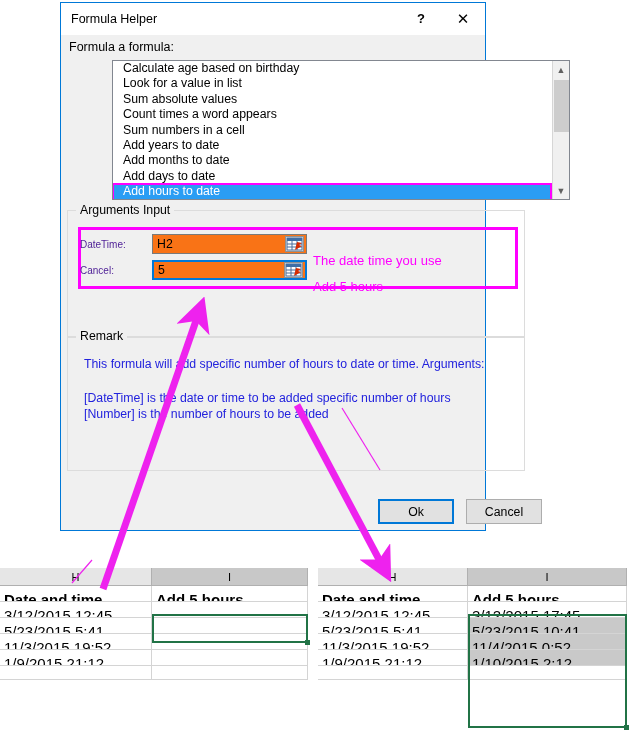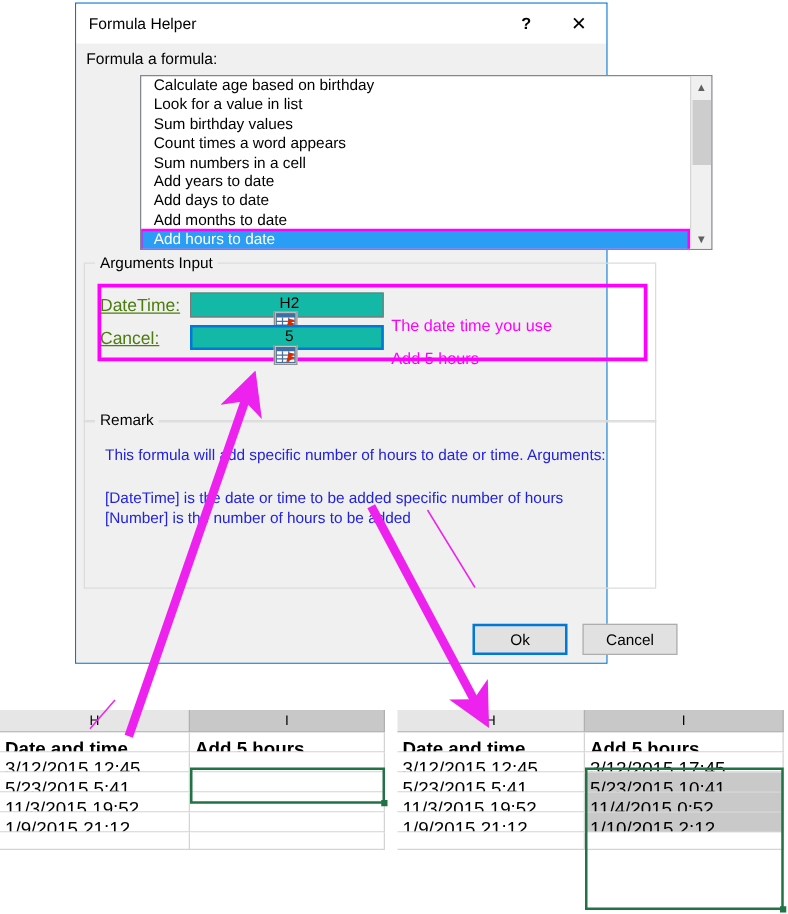--- a/index.html
+++ b/index.html
@@ -178,35 +178,33 @@
     position: absolute;
     left: 12px;
     height: 22px;
     display: flex;
     align-items: center;
   }
   #arg-row-0 { top: 22px; }
   #arg-row-1 { top: 48px; }
   .arg-label {
     width: 72px;
-    font-size: 14px;
-    color: #4d7c0f;
-    white-space: nowrap;
-    text-decoration: underline;
+    font-size: 10px;
+    color: #4c1d95;
+    white-space: nowrap;
   }
   .arg-field {
     position: relative;
     width: 155px;
     height: 20px;
-    background: #14b8a6;
+    background: #f97316;
     border: 1px solid #7a7a7a;
     box-sizing: border-box;
     display: flex;
     align-items: center;
-    flex-direction: column;
   }
   .arg-field.focused { border: 2px solid #0078d7; }
   .arg-value {
     font-size: 12.3px;
     color: #000;
     padding-left: 4px;
     flex: 1;
     white-space: nowrap;
   }
   .range-btn {
@@ -339,26 +337,26 @@
   </div>
 
   <div id="dialog-body">
 
     <div id="select-label">Formula a formula:</div>
 
     <div id="listbox">
       <div id="list-items">
           <div class="list-item">Calculate age based on birthday</div>
           <div class="list-item">Look for a value in list</div>
-          <div class="list-item">Sum birthday values</div>
+          <div class="list-item">Sum absolute values</div>
           <div class="list-item">Count times a word appears</div>
           <div class="list-item">Sum numbers in a cell</div>
           <div class="list-item">Add years to date</div>
+          <div class="list-item">Add months to date</div>
           <div class="list-item">Add days to date</div>
-          <div class="list-item">Add months to date</div>
           <div class="list-item selected">Add hours to date</div>
           <div class="list-item">Add minutes to date</div>
         </div>
       <div id="list-scroll">
         <div class="sb-arrow" id="sb-up">▲</div>
         <div id="sb-thumb"></div>
         <div class="sb-arrow" id="sb-down">▼</div>
       </div>
     </div>
 

